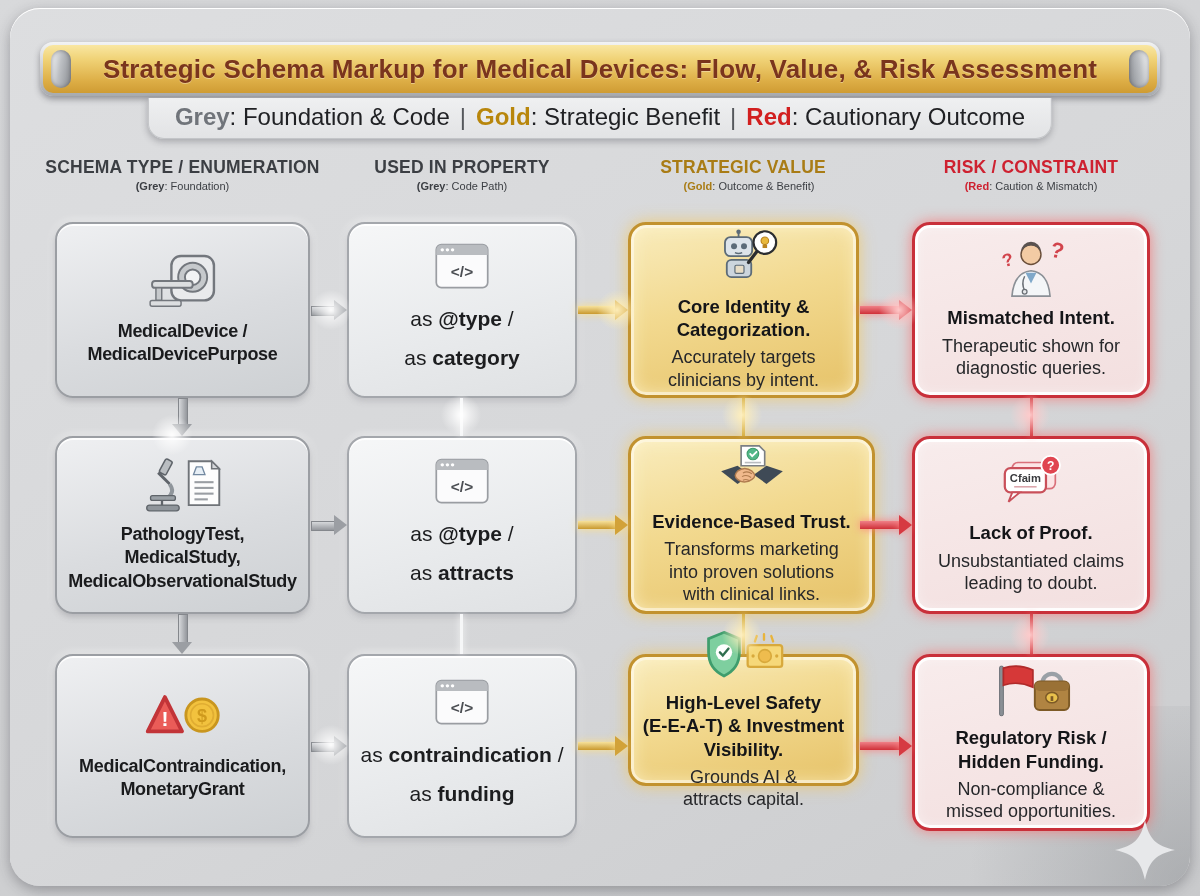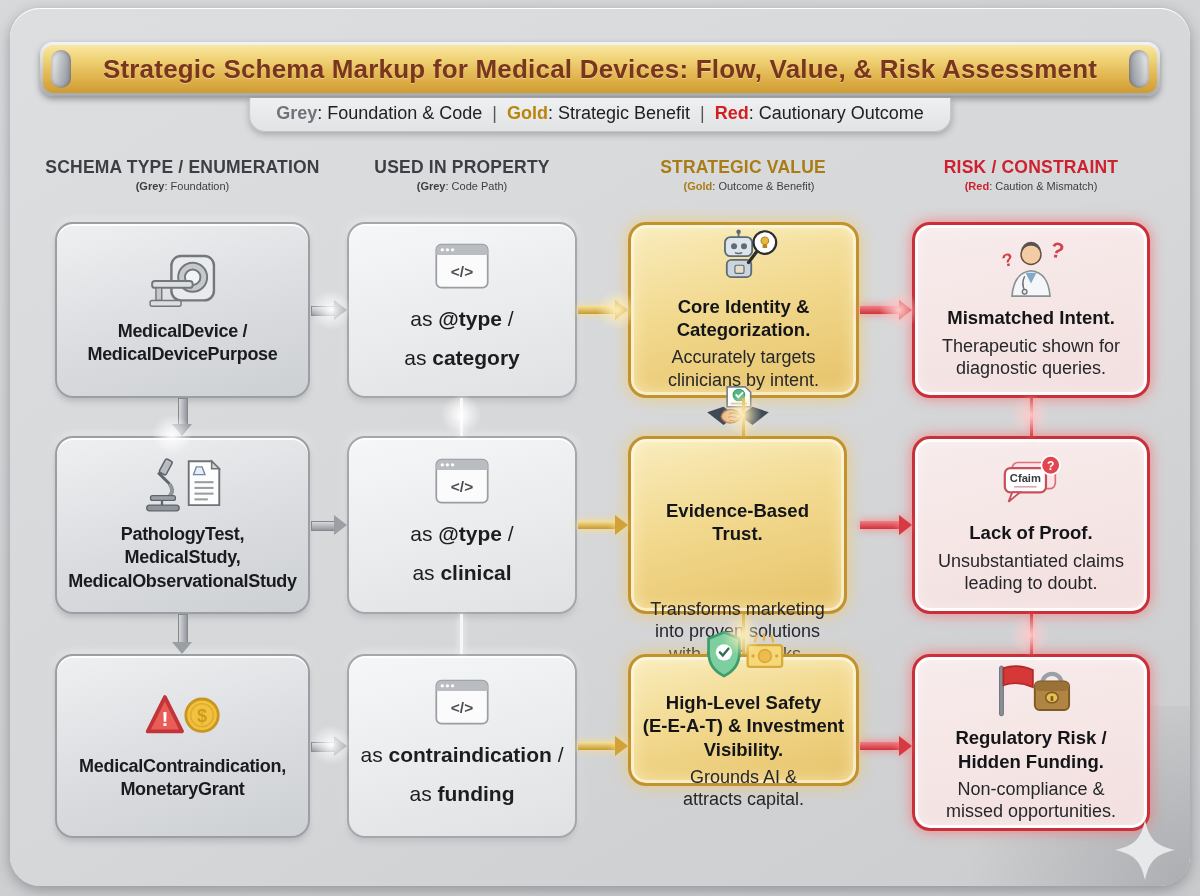--- a/index.html
+++ b/index.html
@@ -18,21 +18,21 @@
          background:linear-gradient(180deg,#f9e7a2 0%,#f0d276 30%,#ddae46 75%,#cf9c33 100%);
          display:flex;align-items:center;justify-content:center;}
   .title-text{font-size:26px;font-weight:bold;color:#7a351d;letter-spacing:.2px;text-shadow:0 1px 0 rgba(255,255,255,.35);}
   .bracket{position:absolute;top:5px;width:20px;height:38px;border-radius:10px;
          background:linear-gradient(100deg,#f4f5f6 5%,#bdc0c4 45%,#8d9095 95%);box-shadow:inset 0 0 4px rgba(70,70,75,.6);}
   .bracket.left{left:8px;} .bracket.right{right:8px;transform:scaleX(-1);}
 
   
   .legend{position:absolute;top:98px;left:50%;transform:translateX(-50%);
           background:linear-gradient(#eff0f1,#e2e3e5);border-radius:0 0 16px 16px;border:1px solid #c3c5c8;border-top:none;
-          padding:5px 26px 7px;font-size:18px;color:#202124;white-space:nowrap;
+          padding:5px 26px 7px;font-size:24px;color:#202124;white-space:nowrap;
           box-shadow:0 3px 6px rgba(60,60,70,.3);}
   .legend .lg{font-weight:bold;}
   .legend .lg.grey{color:#70747a;} .legend .lg.gold{color:#b8860b;} .legend .lg.red{color:#d21f1f;}
   .legend .sep{margin:0 10px;color:#55585c;}
 
   
   .col-header{position:absolute;top:157px;text-align:center;color:#3b3e43;}
   .col-header .h1{font-size:17.5px;font-weight:bold;letter-spacing:.2px;}
   .col-header .h2{font-size:11px;margin-top:2px;}
   .col-header.c3 .h1{color:#a97c15;} .col-header.c4 .h1{color:#ce2130;}
@@ -216,24 +216,24 @@
       <svg width="56" height="48" viewBox="0 0 64 56">
         <rect x="2" y="2" width="60" height="50" rx="6" fill="#fbfbfc" stroke="#9a9da2" stroke-width="2"></rect>
         <path d="M2 8 a6 6 0 0 1 6-6 h48 a6 6 0 0 1 6 6 v6 H2 Z" fill="#b9bcc0"></path>
         <circle cx="9" cy="8" r="2" fill="#fff"></circle>
           <circle cx="15" cy="8" r="2" fill="#fff"></circle>
           <circle cx="21" cy="8" r="2" fill="#fff"></circle>
         <text x="32" y="40" text-anchor="middle" font-family="Liberation Sans, sans-serif" font-size="18" font-weight="bold" fill="#4a4d52">&lt;/&gt;</text>
       </svg>
     </span>
     <div class="prop-line"><span>as </span><b>@type</b><span> /</span></div>
-    <div class="prop-line"><span>as </span><b>clinical</b><span></span></div>
-  </div>
-
-  <div class="box gold-box" style="left:628px;top:436px;width:219px;height:178px;gap:48px;">
+    <div class="prop-line"><span>as </span><b>attracts</b><span></span></div>
+  </div>
+
+  <div class="box gold-box" style="left:628px;top:436px;width:247px;height:178px;">
     <span class="icon">
       <svg width="76" height="58" viewBox="0 0 80 64">
         <path d="M28 2 h20 l6 6 v16 h-26 Z" fill="#ffffff" stroke="#7b7f84" stroke-width="1.8"></path>
         <circle cx="41" cy="11" r="6.4" fill="#52b788" stroke="#3f9d6d" stroke-width="1.2"></circle>
         <path d="M38 11 l2.2 2.4 L45 8.6" stroke="#ffffff" stroke-width="2" fill="none" stroke-linecap="round"></path>
         <line x1="32" y1="20.5" x2="50" y2="20.5" stroke="#b9bcc0" stroke-width="1.8"></line>
         <path d="M6 30 L24 24 L38 34 L24 44 Z" fill="#3f4a56"></path>
         <path d="M74 30 L56 24 L42 34 L56 44 Z" fill="#3f4a56"></path>
         <path d="M24 30 q8-6 16 0 q6 5 0 9 q-9 6 -16 0 q-5-4 0-9Z" fill="#f0b98c" stroke="#b07c4f" stroke-width="1.6"></path>
         <path d="M30 32 q5-3 10 1 M29 36 q5-3 10 1 M30 40 q4-2 8 1" stroke="#b07c4f" stroke-width="1.2" fill="none"></path>

